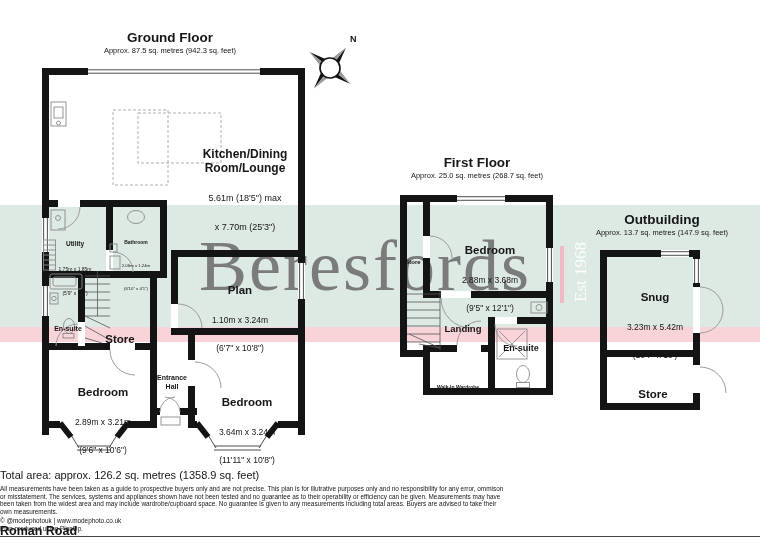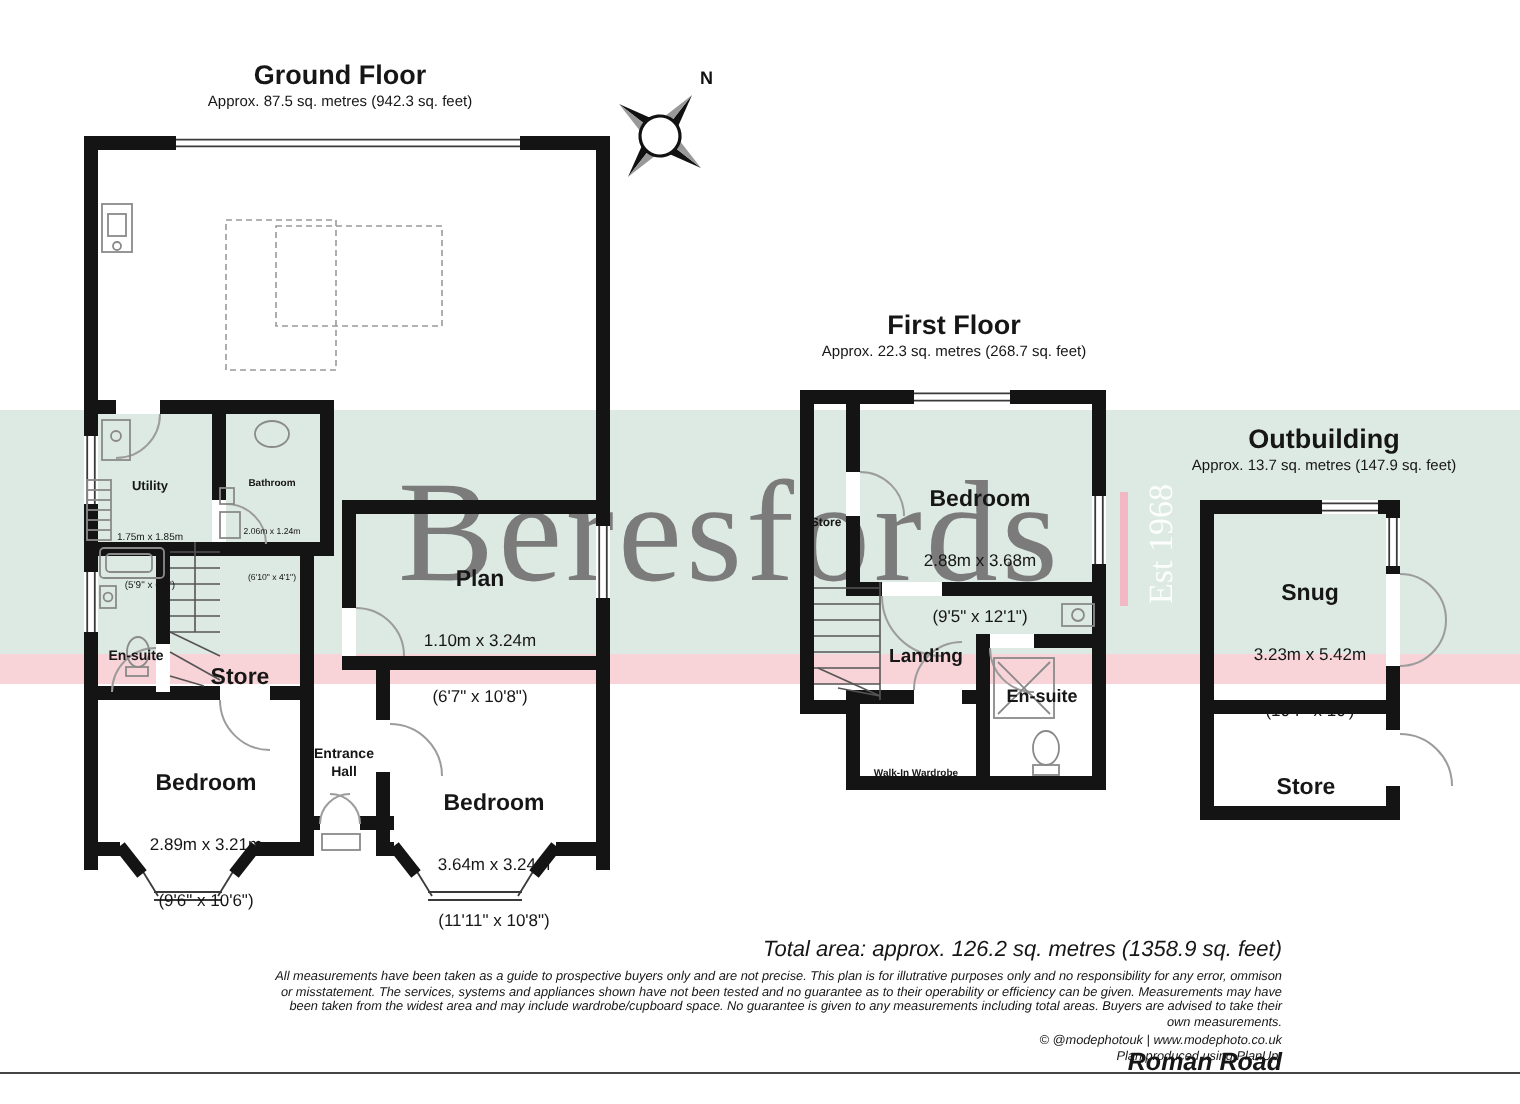--- a/index.html
+++ b/index.html
@@ -25,37 +25,37 @@
   .thin{stroke:#555;stroke-width:0.8;fill:none;}
   .fix{stroke:#8a8a8a;stroke-width:0.9;fill:none;}
   .dash{stroke:#9a9a9a;stroke-width:0.8;fill:none;stroke-dasharray:3 2;}
   .stub{stroke:#141414;stroke-width:6;fill:none;}
   
   .lab{position:absolute;text-align:center;white-space:pre-line;}
   .lab .nm{display:block;font-weight:bold;}
   .lab .dm{display:block;}
   .ftitle{position:absolute;text-align:center;font-weight:bold;font-size:13.5px;}
   .farea{position:absolute;text-align:center;font-size:7.5px;}
-  .foot{position:absolute;left:0;width:641px;text-align:right;white-space:pre-line;font-style:italic;}
+  .foot{position:absolute;left:0;width:641px;text-align:left;white-space:pre-line;}
 </style>
 </head>
 <body>
 
 <div id="stage">
 
   <div class="abs" id="band-green"></div>
   <div class="abs" id="band-pink"></div>
   <div class="abs" id="wm-brand">Beresfords</div>
   <div class="abs" id="wm-line"></div>
   <div class="abs" id="wm-est">Est 1968</div>
 
   <div class="ftitle" style="left:70px;top:30px;width:200px;">Ground Floor</div>
   <div class="farea" style="left:70px;top:46px;width:200px;">Approx. 87.5 sq. metres (942.3 sq. feet)</div>
   <div class="ftitle" style="left:377px;top:155px;width:200px;">First Floor</div>
-  <div class="farea" style="left:377px;top:171px;width:200px;">Approx. 22.3 sq. metres (268.7 sq. feet)</div>
+  <div class="farea" style="left:377px;top:171px;width:200px;">Approx. 25.0 sq. metres (268.7 sq. feet)</div>
   <div class="ftitle" style="left:562px;top:212px;width:200px;">Outbuilding</div>
   <div class="farea" style="left:562px;top:228px;width:200px;">Approx. 13.7 sq. metres (147.9 sq. feet)</div>
 
   <svg style="left:298px;top:28px;" width="66" height="76" viewBox="0 0 66 76">
     <g transform="rotate(38 32 40)">
       <polygon points="32,14 38,38 32,40" fill="#111"></polygon>
         <polygon points="32,14 26,38 32,40" fill="#999"></polygon>
       <polygon points="58,40 34,46 32,40" fill="#111"></polygon>
         <polygon points="58,40 34,34 32,40" fill="#999"></polygon>
       <polygon points="32,66 26,42 32,40" fill="#111"></polygon>
@@ -258,20 +258,26 @@
       <line x1="99.6" y1="14" x2="99.6" y2="38"></line>
         <line x1="103.4" y1="14" x2="103.4" y2="38"></line>
     </g>
     <g class="arc">
       <path d="M105,42 A23,23 0 0 1 128,65"></path>
       <path d="M105,88 A23,23 0 0 0 128,65"></path>
       <path d="M105,122 A26,26 0 0 1 131,148"></path>
     </g>
   </svg>
 
+  <div class="lab" style="left:165px;top:130px;width:160px;">
+    <span class="nm" style="font-size:12px;line-height:13.5px;">Kitchen/Dining
+Room/Lounge</span>
+    <span class="dm" style="font-size:9px;line-height:10.5px;">5.61m (18'5") max</span>
+    <span class="dm" style="font-size:9px;line-height:10.5px;">x 7.70m (25'3")</span>
+  </div>
   <div class="lab" style="left:35px;top:222px;width:80px;">
     <span class="nm" style="font-size:6.5px;line-height:7.5px;">Utility</span>
     <span class="dm" style="font-size:5px;line-height:6px;">1.75m x 1.85m</span>
     <span class="dm" style="font-size:5px;line-height:6px;">(5'9" x 6'1")</span>
   </div>
   <div class="lab" style="left:96px;top:221px;width:80px;">
     <span class="nm" style="font-size:5px;line-height:6px;">Bathroom</span>
     <span class="dm" style="font-size:4.3px;line-height:5.2px;">2.06m x 1.24m</span>
     <span class="dm" style="font-size:4.3px;line-height:5.2px;">(6'10" x 4'1")</span>
   </div>

